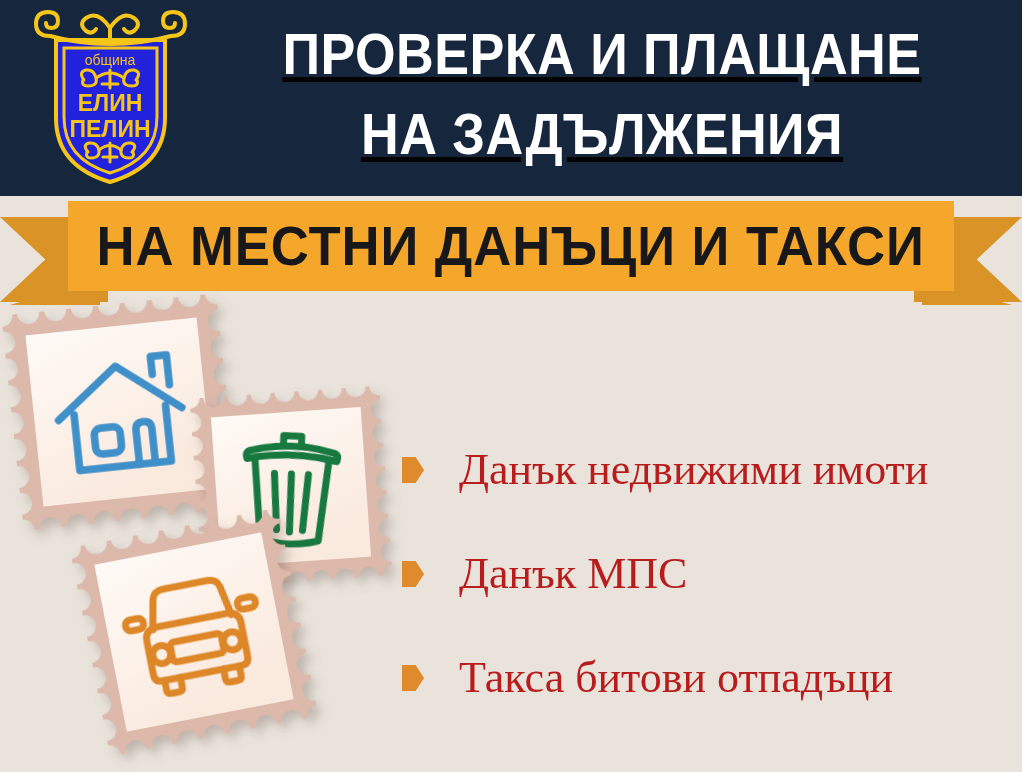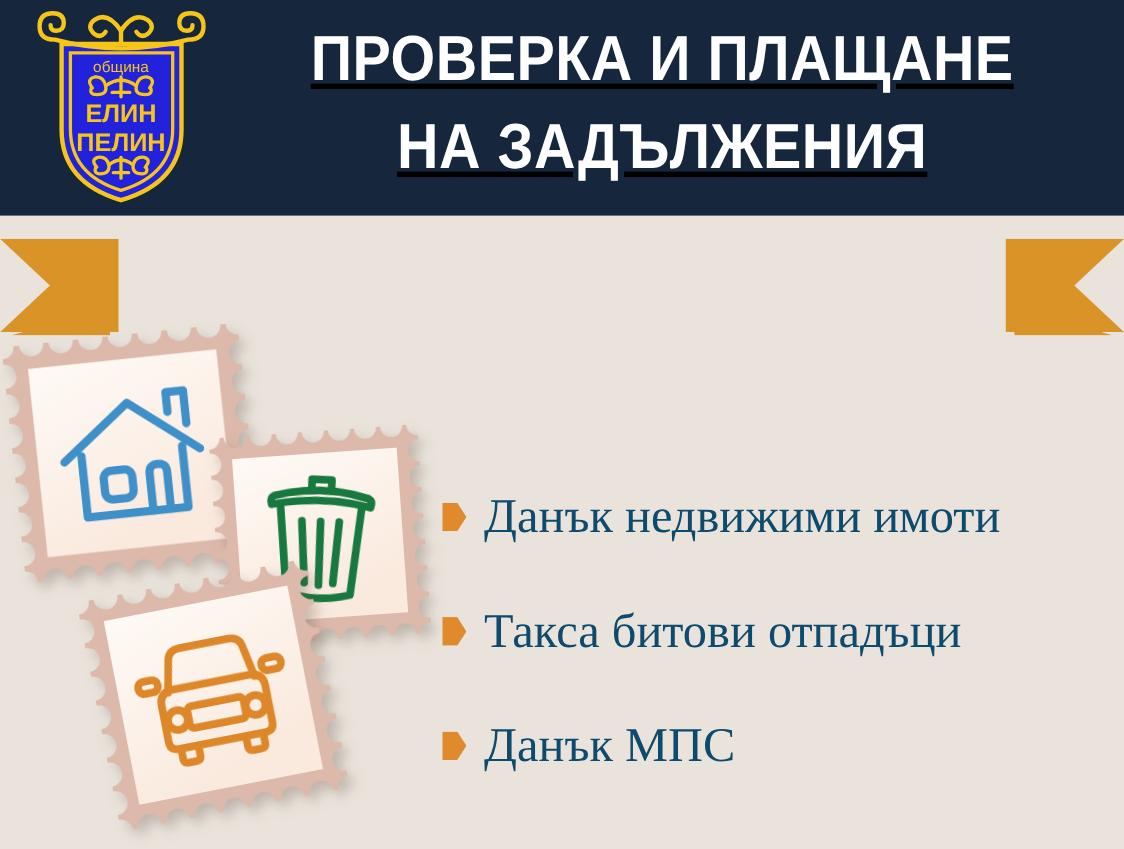--- a/index.html
+++ b/index.html
@@ -176,22 +176,23 @@
     height: 26px;
     margin-right: 16px;
     background: #e08a2e;
     clip-path: polygon(0 0, 62% 0, 100% 50%, 62% 100%, 0 100%);
   }
 
   .bullet-label {
     font-family: "Liberation Serif", serif;
     font-size: 44px;
     line-height: 48px;
-    color: #0c4a6e;
+    color: #b91c1c;
     white-space: nowrap;
+    margin-left: 19px;
   }
 </style>
 </head>
 <body>
 
 <div class="poster">
 
   <div class="header">
 
     <div class="logo-wrap">
@@ -237,20 +238,23 @@
       <span class="title-line">ПРОВЕРКА И ПЛАЩАНЕ</span>
       <span class="title-line">НА ЗАДЪЛЖЕНИЯ</span>
     </div>
   </div>
 
   <div class="ribbon">
     <div class="wing left"></div>
     <div class="wing right"></div>
     <div class="fold left"></div>
     <div class="fold right"></div>
+    <div class="ribbon-panel">
+      <span class="ribbon-text">НА МЕСТНИ ДАНЪЦИ И ТАКСИ</span>
+    </div>
   </div>
 
   <div class="stamps">
 
     <div class="stamp stamp-house">
       <svg width="216" height="216" viewBox="0 0 216 216" xmlns="http://www.w3.org/2000/svg">
         <defs>
           <mask id="scallop-a">
             <rect x="0" y="0" width="216" height="216" fill="white"></rect>
             <g fill="black">
@@ -427,22 +431,22 @@
 
   <div class="bullets">
 
     <div class="bullet-row">
       <span class="bullet-marker"></span>
       <span class="bullet-label">Данък недвижими имоти</span>
     </div>
 
     <div class="bullet-row">
       <span class="bullet-marker"></span>
-      <span class="bullet-label">Такса битови отпадъци</span>
+      <span class="bullet-label">Данък МПС</span>
     </div>
 
     <div class="bullet-row">
       <span class="bullet-marker"></span>
-      <span class="bullet-label">Данък МПС</span>
+      <span class="bullet-label">Такса битови отпадъци</span>
     </div>
   </div>
 
 </div>
 
 </body></html>

